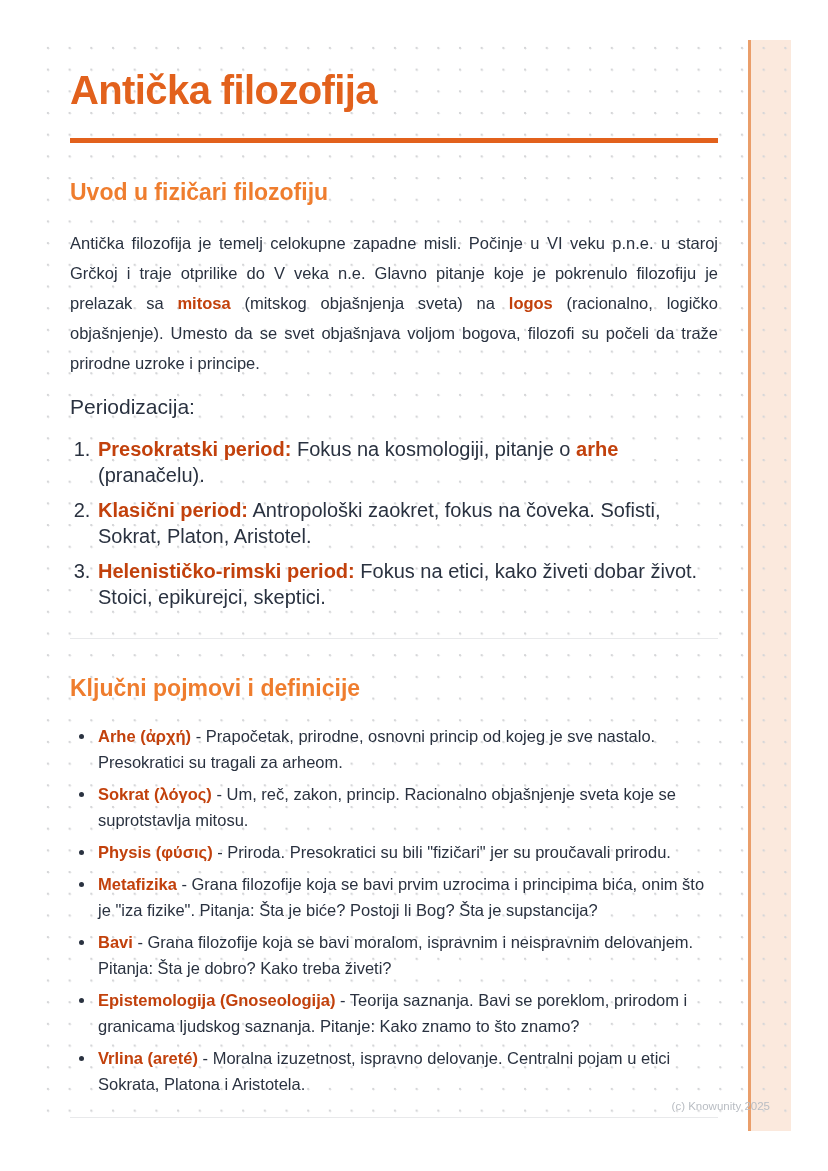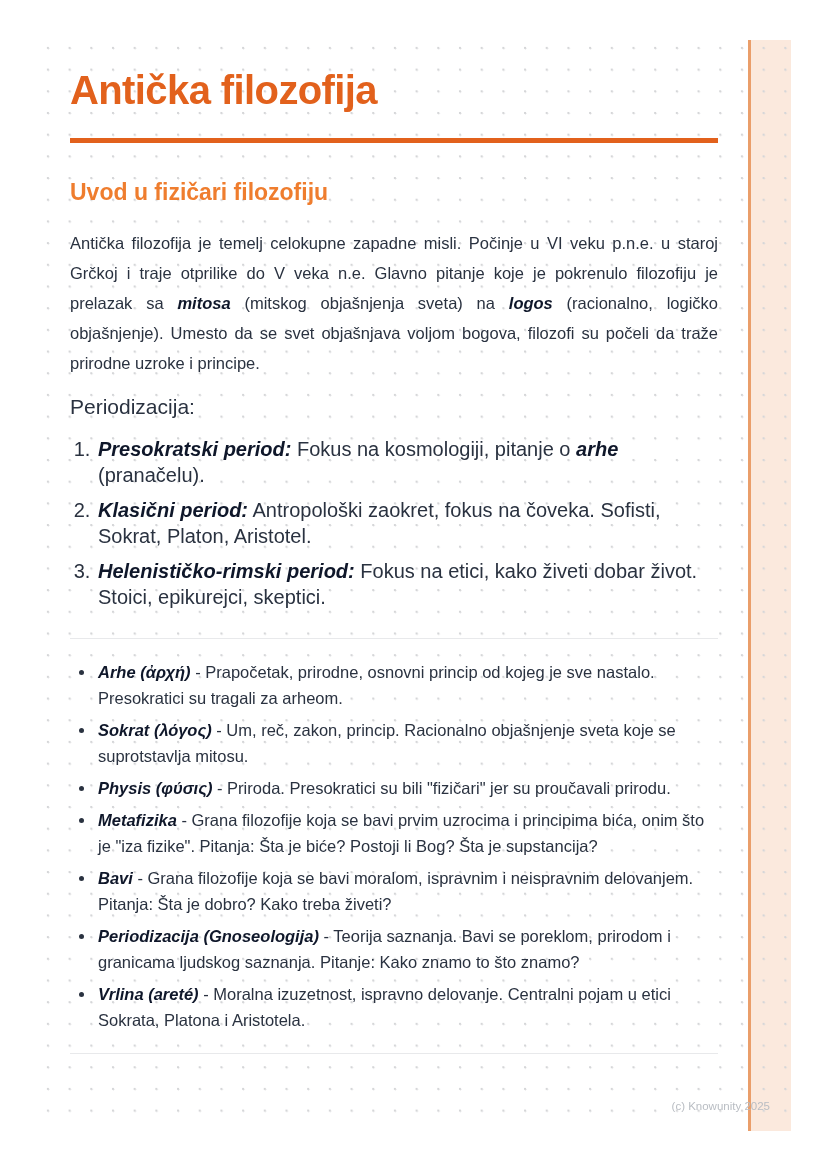--- a/index.html
+++ b/index.html
@@ -73,21 +73,21 @@
     font-size: 16.5px; line-height: 26px;
   }
   ul.concepts li { margin-bottom: 6px; padding-left: 2px; }
   ul.concepts li::marker { color: #2a3240; }
   .divider {
     border: none;
     border-top: 1px solid #e8e9eb;
     margin: 28px 0 0 0;
   }
   .divider-bottom { margin-top: 20px; }
-  b { font-weight: 700; color: #0f172a; font-style: italic; }
+  b { font-weight: 700; color: #c2410c; }
   .footer-copyright {
     position: absolute;
     top: 1100px; right: 58px;
     font-size: 11.5px;
     color: #b9bdc3;
     z-index: 4;
   }
 </style>
 </head>
 <body>
@@ -109,28 +109,29 @@
     <p class="plain-paragraph">Periodizacija:</p>
 
     <ol class="periods">
       <li><b>Presokratski period:</b><span> Fokus na kosmologiji, pitanje o </span><b>arhe</b><span> (pranačelu).</span></li>
       <li><b>Klasični period:</b><span> Antropološki zaokret, fokus na čoveka. Sofisti, Sokrat, Platon, Aristotel.</span></li>
       <li><b>Helenističko-rimski period:</b><span> Fokus na etici, kako živeti dobar život. Stoici, epikurejci, skeptici.</span></li>
     </ol>
 
     <hr class="divider">
 
+    <h2 class="section-heading">Ključni pojmovi i definicije</h2>
 
     <ul class="concepts">
       <li><b>Arhe (ἀρχή)</b><span> - Prapočetak, prirodne, osnovni princip od kojeg je sve nastalo. Presokratici su tragali za arheom.</span></li>
       <li><b>Sokrat (λόγος)</b><span> - Um, reč, zakon, princip. Racionalno objašnjenje sveta koje se suprotstavlja mitosu.</span></li>
       <li><b>Physis (φύσις)</b><span> - Priroda. Presokratici su bili "fizičari" jer su proučavali prirodu.</span></li>
       <li><b>Metafizika</b><span> - Grana filozofije koja se bavi prvim uzrocima i principima bića, onim što je "iza fizike". Pitanja: Šta je biće? Postoji li Bog? Šta je supstancija?</span></li>
       <li><b>Bavi</b><span> - Grana filozofije koja se bavi moralom, ispravnim i neispravnim delovanjem. Pitanja: Šta je dobro? Kako treba živeti?</span></li>
-      <li><b>Periodizacija (Gnoseologija)</b><span> - Teorija saznanja. Bavi se poreklom, prirodom i granicama ljudskog saznanja. Pitanje: Kako znamo to što znamo?</span></li>
+      <li><b>Epistemologija (Gnoseologija)</b><span> - Teorija saznanja. Bavi se poreklom, prirodom i granicama ljudskog saznanja. Pitanje: Kako znamo to što znamo?</span></li>
       <li><b>Vrlina (areté)</b><span> - Moralna izuzetnost, ispravno delovanje. Centralni pojam u etici Sokrata, Platona i Aristotela.</span></li>
     </ul>
 
     <hr class="divider divider-bottom">
 
   </div>
 
   <div class="footer-copyright">(c) Knowunity 2025</div>
 
 </div>

